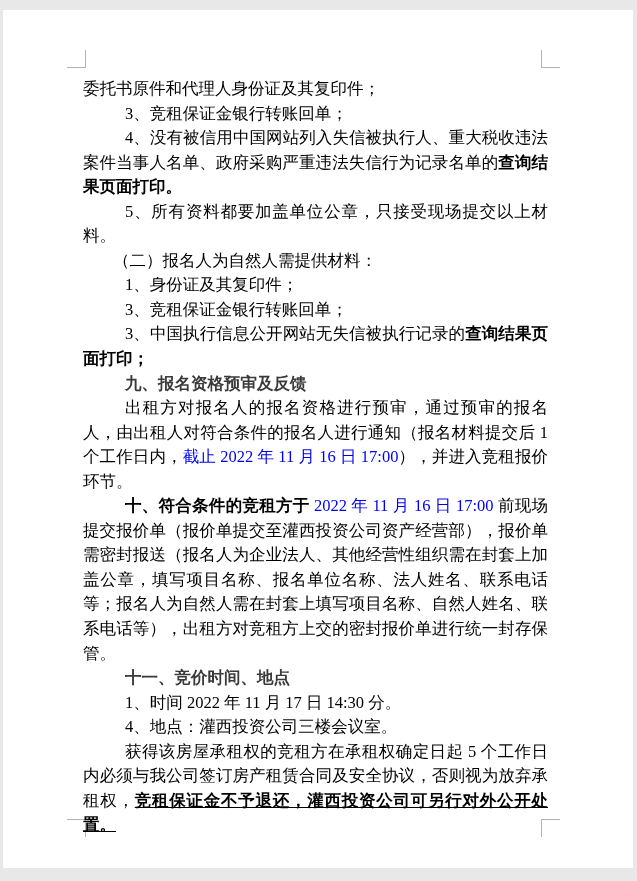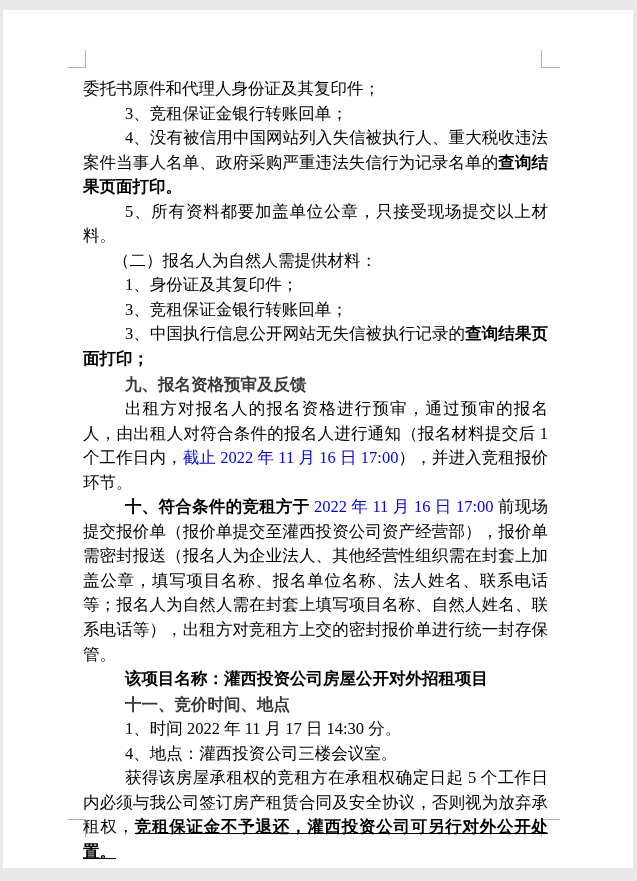--- a/index.html
+++ b/index.html
@@ -31,21 +31,21 @@
     text-align:justify;
   }
   .textblock p{margin:0;padding:0}
   p.ind{text-indent:42px}
   p.ind-sm{text-indent:30px}
   .seg-b{font-weight:bold}
   .seg-u{text-decoration:underline}
   .seg-blue{color:var(--blue)}
   .seg-h{
     font-weight:bold;color:var(--heading);
-    font-family:Liberation Sans, sans-serif;
+    font-family:Liberation Serif, serif;
   }
 </style>
 </head>
 <body>
 
 <div class="paper"></div>
 
 <div class="crop crop-tl"></div>
 <div class="crop crop-tr"></div>
 <div class="crop crop-bl"></div>
@@ -56,18 +56,17 @@
     <p class="ind"><span>3、竞租保证金银行转账回单；</span></p>
     <p class="ind"><span>4、没有被信用中国网站列入失信被执行人、重大税收违法案件当事人名单、政府采购严重违法失信行为记录名单的</span><span class="seg-b">查询结果页面打印。</span></p>
     <p class="ind"><span>5、所有资料都要加盖单位公章，只接受现场提交以上材料。</span></p>
     <p class="ind-sm"><span>（二）报名人为自然人需提供材料：</span></p>
     <p class="ind"><span>1、身份证及其复印件；</span></p>
     <p class="ind"><span>3、竞租保证金银行转账回单；</span></p>
     <p class="ind"><span>3、中国执行信息公开网站无失信被执行记录的</span><span class="seg-b">查询结果页面打印；</span></p>
     <p class="ind"><span class="seg-h">九、报名资格预审及反馈</span></p>
     <p class="ind"><span>出租方对报名人的报名资格进行预审，通过预审的报名人，由出租人对符合条件的报名人进行通知（报名材料提交后 1 个工作日内，</span><span class="seg-blue">截止 2022 年 11 月 16 日 17:00</span><span>），并进入竞租报价环节。</span></p>
     <p class="ind"><span class="seg-b">十、符合条件的竞租方于</span><span class="seg-blue"> 2022 年 11 月 16 日 17:00 </span><span>前现场提交报价单（报价单提交至灌西投资公司资产经营部），报价单需密封报送（报名人为企业法人、其他经营性组织需在封套上加盖公章，填写项目名称、报名单位名称、法人姓名、联系电话等；报名人为自然人需在封套上填写项目名称、自然人姓名、联系电话等），出租方对竞租方上交的密封报价单进行统一封存保管。</span></p>
-    <p class="ind"><span class="seg-b">该项目名称：灌西投资公司房屋公开对外招租项目</span></p>
     <p class="ind"><span class="seg-h">十一、竞价时间、地点</span></p>
     <p class="ind"><span>1、时间 2022 年 11 月 17 日 14:30 分。</span></p>
     <p class="ind"><span>4、地点：灌西投资公司三楼会议室。</span></p>
     <p class="ind"><span>获得该房屋承租权的竞租方在承租权确定日起 5 个工作日内必须与我公司签订房产租赁合同及安全协议，否则视为放弃承租权，</span><span class="seg-b seg-u">竞租保证金不予退还，灌西投资公司可另行对外公开处置。</span></p>
   </div>
 
 </body></html>

